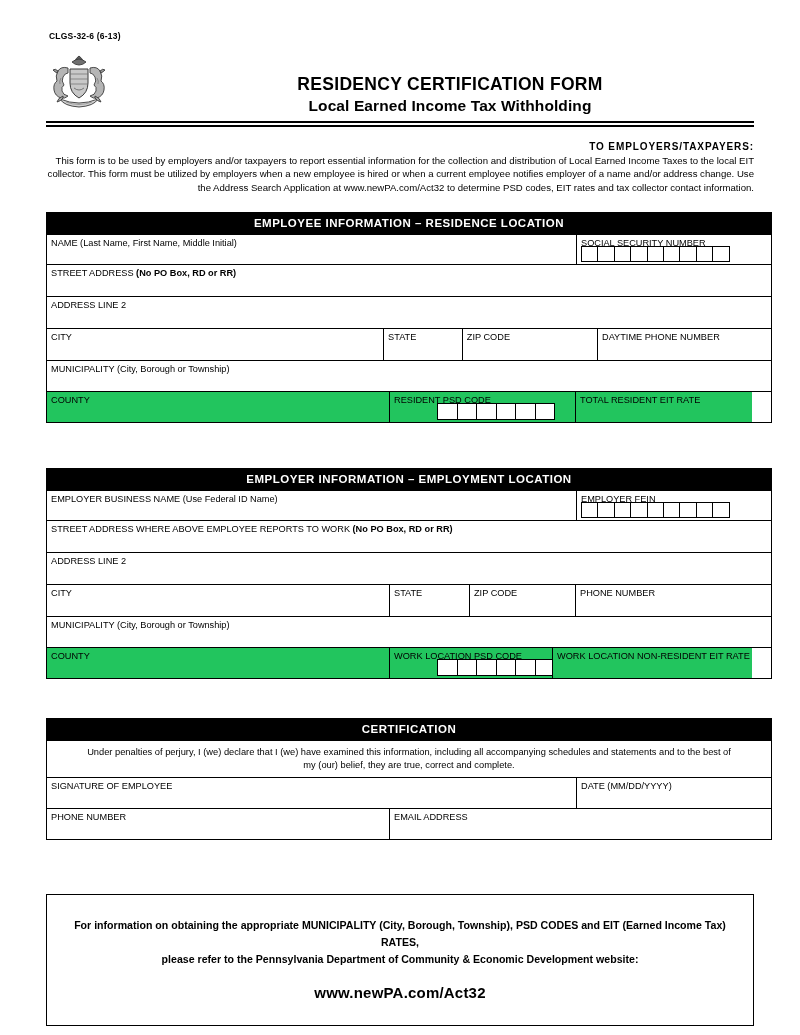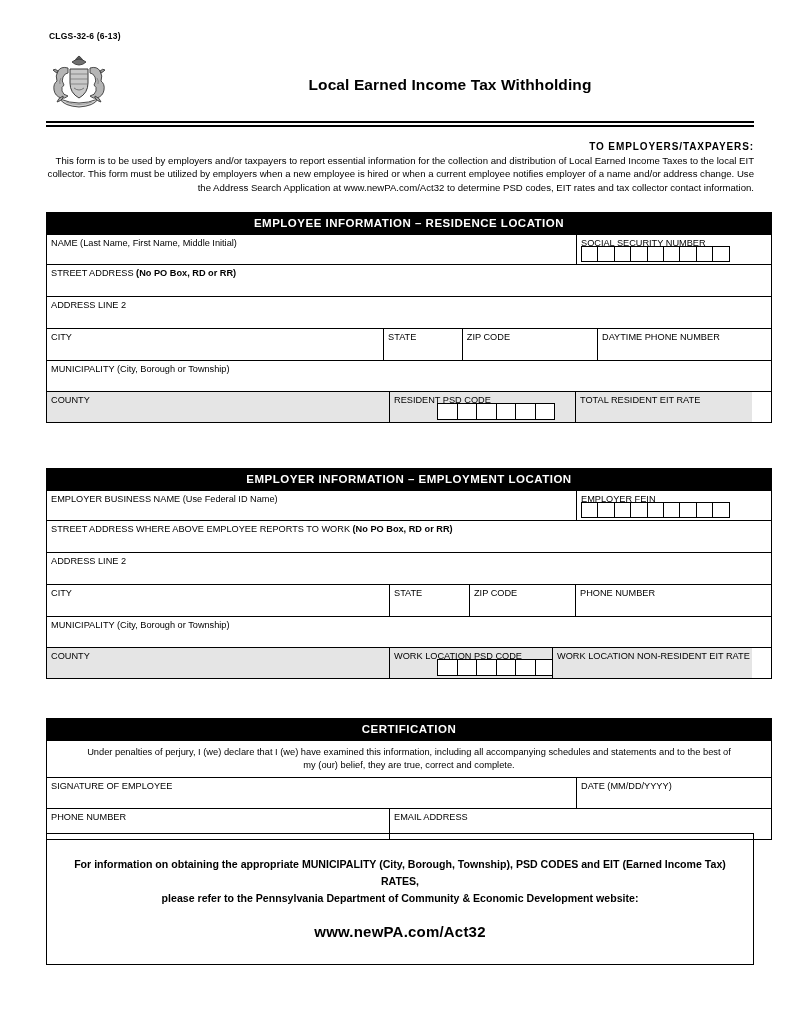--- a/index.html
+++ b/index.html
@@ -115,21 +115,21 @@
     position: relative;
     box-sizing: border-box;
     padding: 2px 0 0 4px;
     font-size: 9.2px;
     line-height: 12px;
     overflow: hidden;
   }
   .cell + .cell { border-left: 1px solid #000; }
   .cell .lbl { display: block; white-space: nowrap; }
   .cell .lbl b { font-weight: bold; }
-  .shaded { background: #e5e5e5; }
+  .shaded { background: #22c55e; }
 
   
   .boxes {
     position: absolute;
     display: flex;
     bottom: 2px;
     left: 4px;
   }
   .boxes .bx {
     width: 17.4px;
@@ -203,20 +203,21 @@
         <path d="M14 47 q19 8 38 0 q-4 7 -19 8 q-15 -1 -19 -8z" fill="#d2d2d2" stroke="#3a3a3a" stroke-width="0.9"></path>
         <path d="M20 50 q13 5 26 0" stroke="#777" stroke-width="0.6"></path>
 
         <path d="M17 44 q-5 2 -6 6 q4 -1 6 -4z" fill="#aaa"></path>
         <path d="M49 44 q5 2 6 6 q-4 -1 -6 -4z" fill="#aaa"></path>
       </g>
     </svg>
   </div>
 
   <div class="title-block">
+    <div class="title-1">RESIDENCY CERTIFICATION FORM</div>
     <div class="title-2">Local Earned Income Tax Withholding</div>
   </div>
 
   <div class="rule-double"></div>
 
   <div class="intro">
     <span class="heading">TO EMPLOYERS/TAXPAYERS:</span>
     <span>This form is to be used by employers and/or taxpayers to report essential information for the collection and distribution of Local Earned Income Taxes</span>
     <span>to the local EIT collector. This form must be utilized by employers when a new employee is hired or when a current employee notifies employer</span>
     <span>of a name and/or address change. Use the Address Search Application at www.newPA.com/Act32 to determine PSD codes, EIT rates and</span>
@@ -397,19 +398,19 @@
     <div class="row" style="height:31px;">
       <div class="cell" style="width:342px;">
         <span class="lbl">PHONE NUMBER</span>
       </div>
       <div class="cell" style="width:362px;">
         <span class="lbl">EMAIL ADDRESS</span>
       </div>
     </div>
   </div>
 
-  <div class="footer-box" style="top:833px;">
+  <div class="footer-box" style="top:894px;">
     <div class="footer-line">For information on obtaining the appropriate MUNICIPALITY (City, Borough, Township), PSD CODES and EIT (Earned Income Tax) RATES,</div>
     <div class="footer-line">please refer to the Pennsylvania Department of Community &amp; Economic Development website:</div>
     <div class="footer-url">www.newPA.com/Act32</div>
   </div>
 
 </div>
 
 </body></html>

